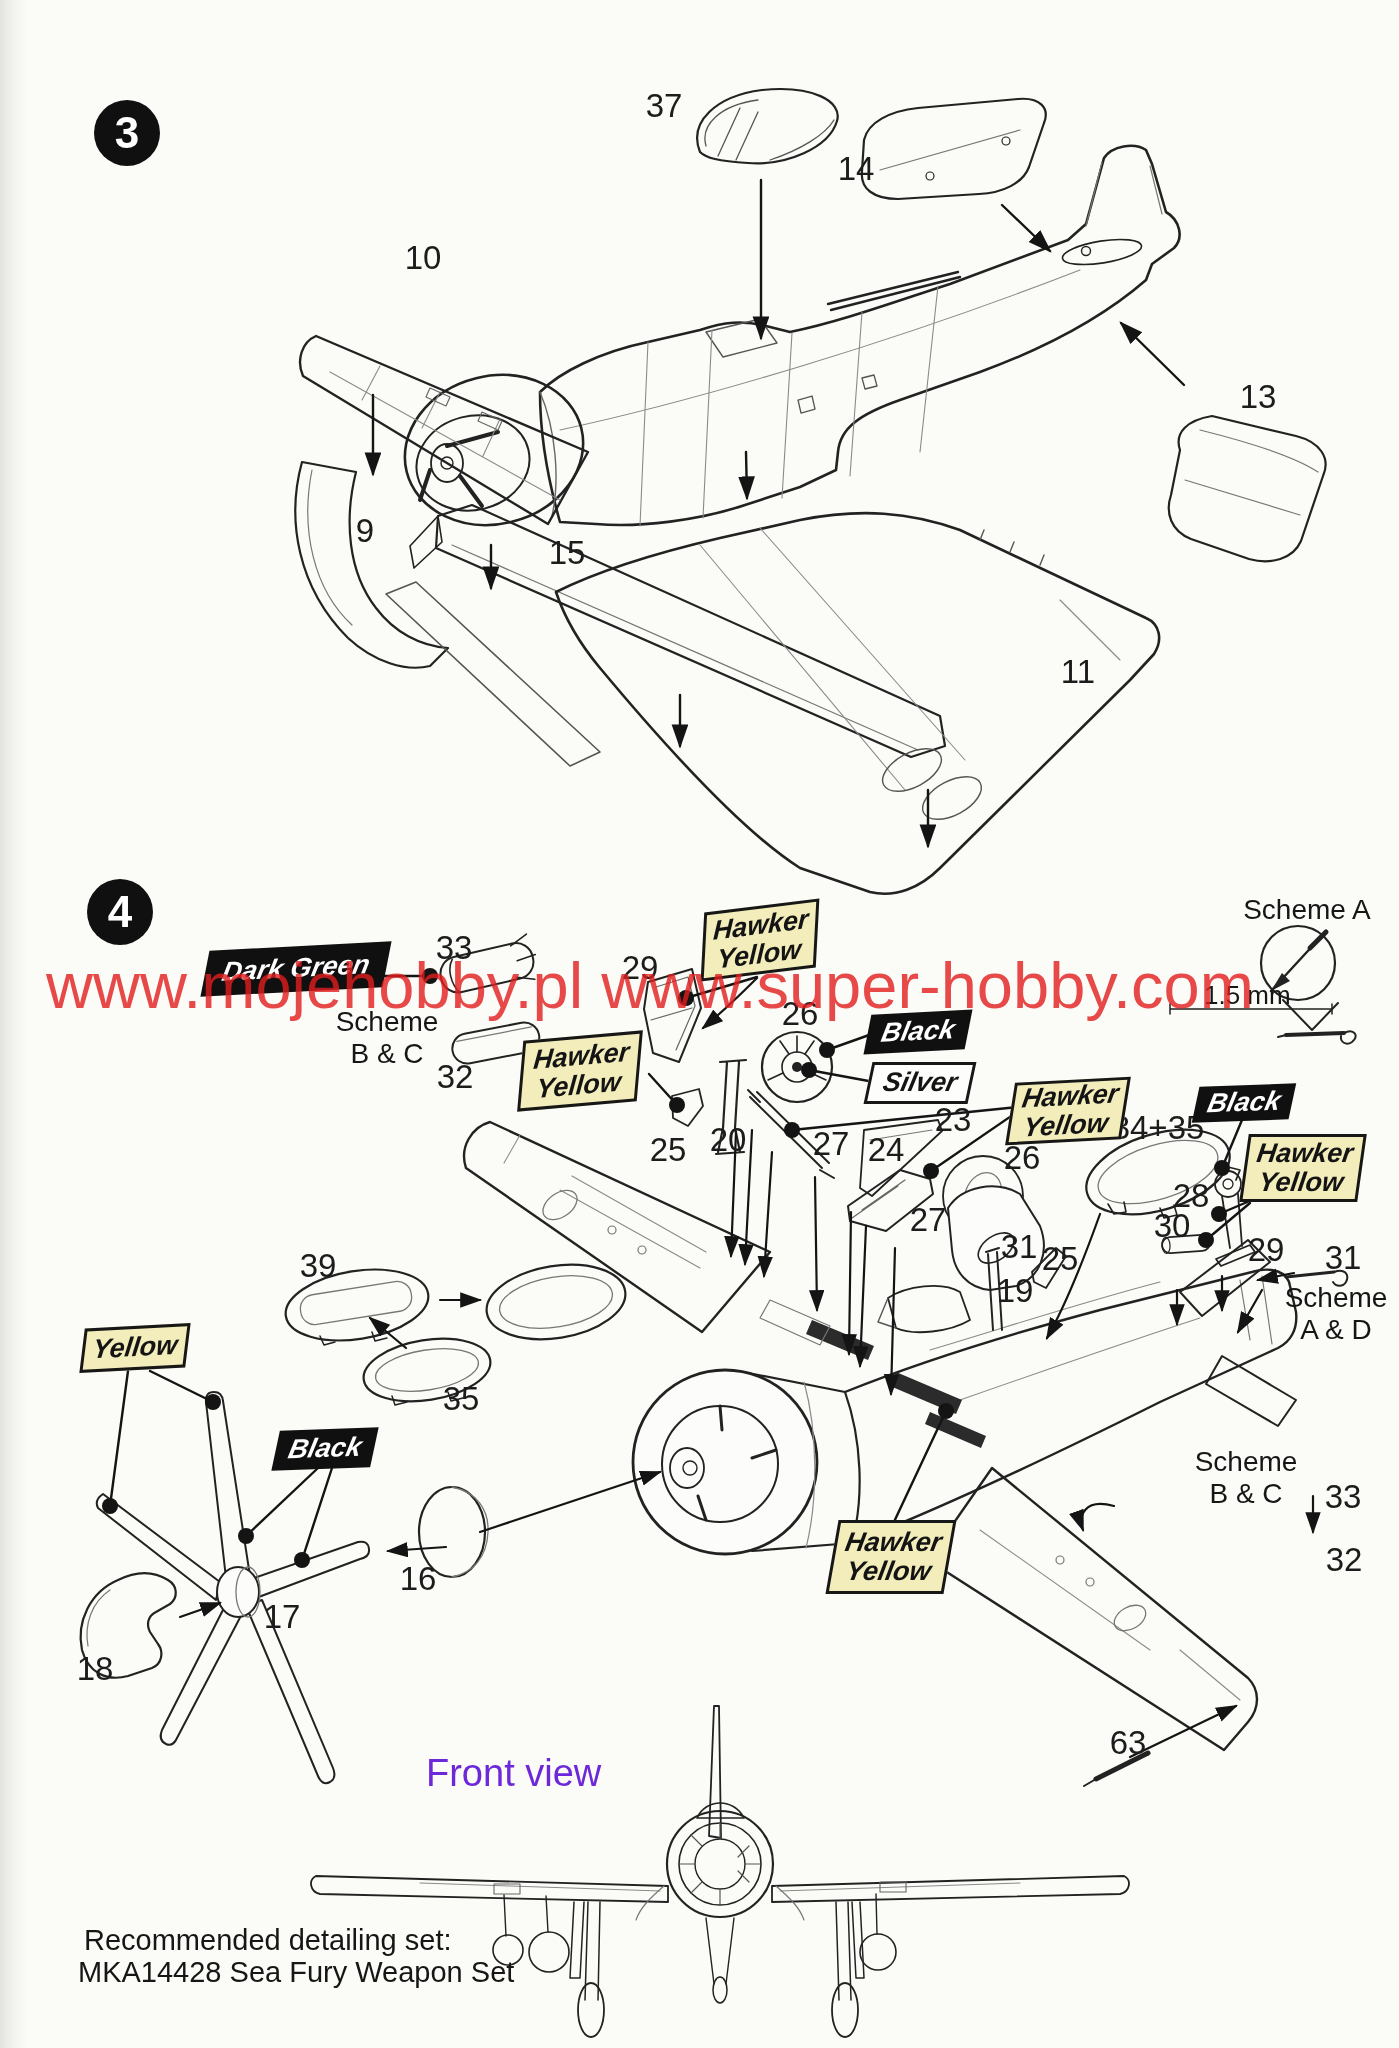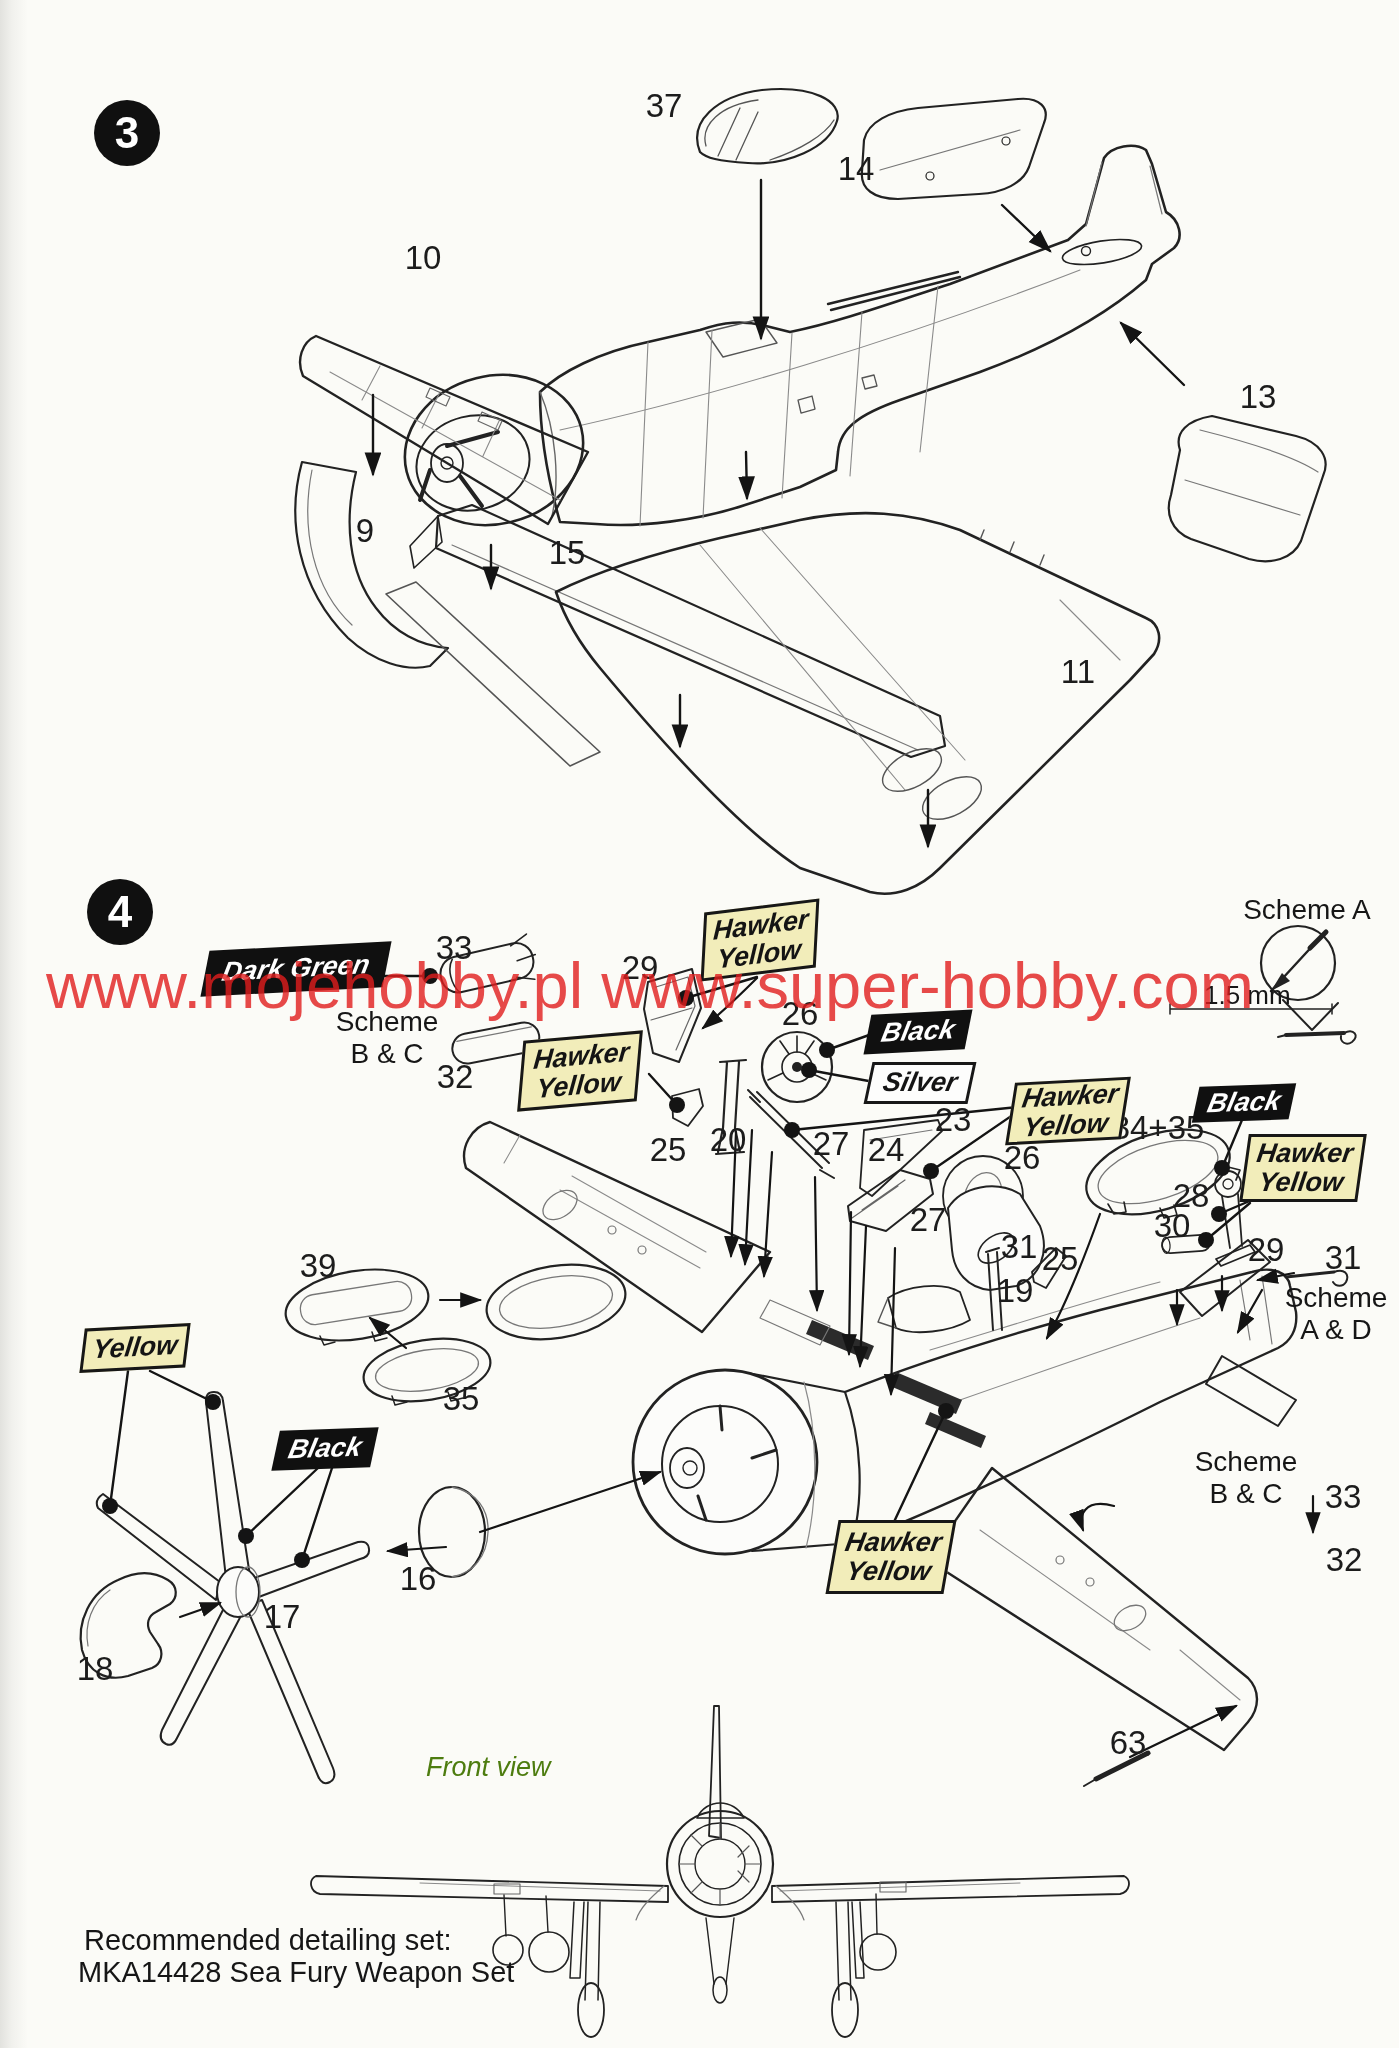--- a/index.html
+++ b/index.html
@@ -24,21 +24,21 @@
     line-height:1.08;z-index:2;padding:2px 6px;box-sizing:border-box;
   }
   .lbl.black{background:#101010;color:#ffffff;}
   .lbl.cream{background:#f2edba;color:#141414;border:3px solid #171717;}
   .lbl.silver{background:#fdfdfc;color:#141414;border:3px solid #171717;}
   .scheme{
     position:absolute;font-size:28px;color:#161616;text-align:center;
     line-height:1.15;z-index:2;
   }
   .note{position:absolute;font-size:26px;color:#161616;z-index:2;white-space:nowrap;}
-  .caption{position:absolute;font-size:27px;color:#4d7c0f;z-index:2;white-space:nowrap;font-style:italic;}
+  .caption{position:absolute;font-size:38px;color:#6d28d9;z-index:2;white-space:nowrap;}
   .footer-line{position:absolute;font-size:29px;color:#161616;z-index:2;white-space:nowrap;}
   #watermark{
     position:absolute;left:46px;top:948px;font-size:65px;letter-spacing:0;
     color:#e11d1d;opacity:.8;white-space:nowrap;z-index:3;font-weight:normal;
   }
 </style>
 </head>
 <body>
 
 <svg id="art" width="1399" height="2048" viewBox="0 0 1399 2048" fill="none" stroke="#222" stroke-width="2" stroke-linejoin="round" stroke-linecap="round">

